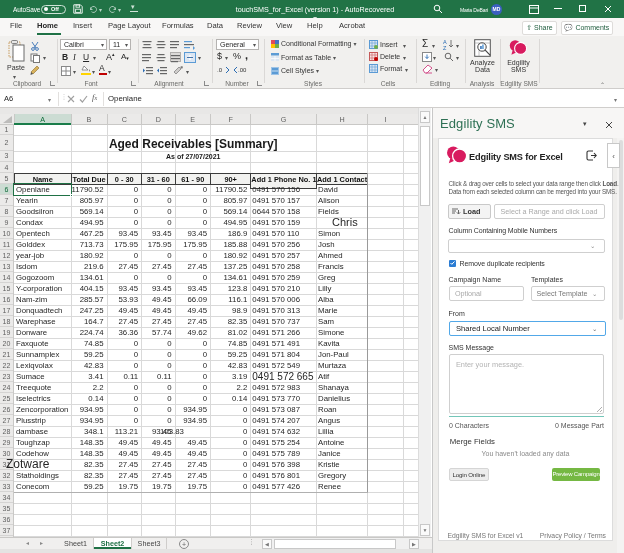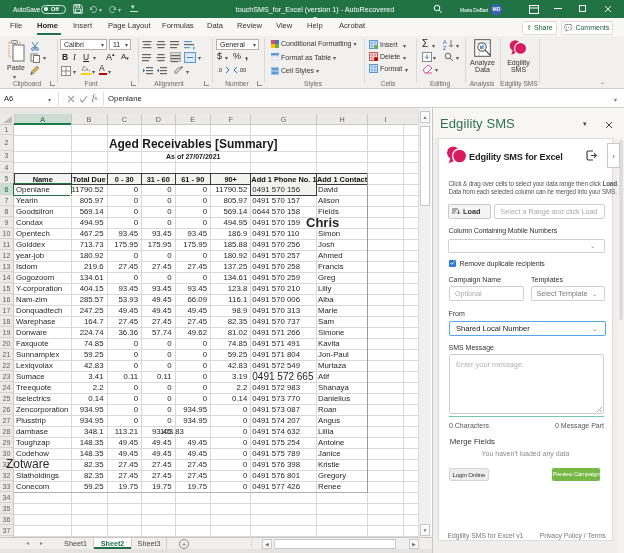--- a/index.html
+++ b/index.html
@@ -413,21 +413,21 @@
 <div class="a" style="left:14px;top:525.0px;width:404.4px;height:1px;background:#d9d9d9;"></div>
 <div class="a" style="left:14px;top:536px;width:404.4px;height:1px;background:#d9d9d9;"></div>
 <div class="a" style="left:70.5px;top:136.8px;width:245.5px;text-align:center;font-weight:bold;font-size:12px;color:#1a1a1a;">Aged Receivables [Summary]</div>
 <div class="a" style="left:70.5px;top:152.6px;width:245.5px;text-align:center;font-weight:bold;font-size:7px;color:#1a1a1a;">As of 27/07/2021</div>
 <div class="a" style="left:14px;top:173.0px;width:57.5px;height:12px;background:#f2f2f0;border:1px solid #3c3c3c;font-weight:bold;font-size:7.4px;color:#111;text-align:center;line-height:11px;white-space:nowrap;overflow:hidden;">Name</div>
 <div class="a" style="left:70.5px;top:173.0px;width:37.0px;height:12px;background:#f2f2f0;border:1px solid #3c3c3c;font-weight:bold;font-size:7.4px;color:#111;text-align:center;line-height:11px;white-space:nowrap;overflow:hidden;">Total Due</div>
 <div class="a" style="left:106.5px;top:173.0px;width:35.5px;height:12px;background:#f2f2f0;border:1px solid #3c3c3c;font-weight:bold;font-size:7.4px;color:#111;text-align:center;line-height:11px;white-space:nowrap;overflow:hidden;">0 - 30</div>
 <div class="a" style="left:141px;top:173.0px;width:34.5px;height:12px;background:#f2f2f0;border:1px solid #3c3c3c;font-weight:bold;font-size:7.4px;color:#111;text-align:center;line-height:11px;white-space:nowrap;overflow:hidden;">31 - 60</div>
 <div class="a" style="left:174.5px;top:173.0px;width:36.5px;height:12px;background:#f2f2f0;border:1px solid #3c3c3c;font-weight:bold;font-size:7.4px;color:#111;text-align:center;line-height:11px;white-space:nowrap;overflow:hidden;">61 - 90</div>
 <div class="a" style="left:210px;top:173.0px;width:41.30000000000001px;height:12px;background:#f2f2f0;border:1px solid #3c3c3c;font-weight:bold;font-size:7.4px;color:#111;text-align:center;line-height:11px;white-space:nowrap;overflow:hidden;">90+</div>
-<div class="a" style="left:250.3px;top:173.0px;width:66.69999999999999px;height:23px;background:#f2f2f0;border:1px solid #3c3c3c;font-weight:bold;font-size:7.4px;color:#111;text-align:center;line-height:11px;white-space:nowrap;overflow:hidden;">Add 1 Phone No. 1</div>
+<div class="a" style="left:250.3px;top:173.0px;width:66.69999999999999px;height:16px;background:#f2f2f0;border:1px solid #3c3c3c;font-weight:bold;font-size:7.4px;color:#111;text-align:center;line-height:11px;white-space:nowrap;overflow:hidden;">Add 1 Phone No. 1</div>
 <div class="a" style="left:316px;top:173.0px;width:52px;height:12px;background:#f2f2f0;border:1px solid #3c3c3c;font-weight:bold;font-size:7.4px;color:#111;text-align:center;line-height:11px;white-space:nowrap;overflow:hidden;">Add 1 Contact</div>
 <div class="a" style="left:16px;top:184.0px;width:53.5px;height:11px;font-size:7.8px;line-height:11px;white-space:nowrap;overflow:hidden;">Openlane</div>
 <div class="a" style="left:70.5px;top:184.0px;width:33.0px;height:11px;font-size:7.8px;line-height:11px;text-align:right;">11790.52</div>
 <div class="a" style="left:106.5px;top:184.0px;width:31.5px;height:11px;font-size:7.8px;line-height:11px;text-align:right;">0</div>
 <div class="a" style="left:141px;top:184.0px;width:30.5px;height:11px;font-size:7.8px;line-height:11px;text-align:right;">0</div>
 <div class="a" style="left:174.5px;top:184.0px;width:32.5px;height:11px;font-size:7.8px;line-height:11px;text-align:right;">0</div>
 <div class="a" style="left:210px;top:184.0px;width:37.30000000000001px;height:11px;font-size:7.8px;line-height:11px;text-align:right;">11790.52</div>
 <div class="a" style="left:252.3px;top:184.0px;height:11px;font-size:7.8px;line-height:11px;white-space:nowrap;">0491 570 156</div>
 <div class="a" style="left:318px;top:184.0px;height:11px;font-size:7.8px;line-height:11px;white-space:nowrap;">David</div>
 <div class="a" style="left:16px;top:195.0px;width:53.5px;height:11px;font-size:7.8px;line-height:11px;white-space:nowrap;overflow:hidden;">Yearin</div>
@@ -446,21 +446,21 @@
 <div class="a" style="left:210px;top:206.0px;width:37.30000000000001px;height:11px;font-size:7.8px;line-height:11px;text-align:right;">569.14</div>
 <div class="a" style="left:252.3px;top:206.0px;height:11px;font-size:7.8px;line-height:11px;white-space:nowrap;">0644 570 158</div>
 <div class="a" style="left:318px;top:206.0px;height:11px;font-size:7.8px;line-height:11px;white-space:nowrap;">Fields</div>
 <div class="a" style="left:16px;top:217.0px;width:53.5px;height:11px;font-size:7.8px;line-height:11px;white-space:nowrap;overflow:hidden;">Condax</div>
 <div class="a" style="left:70.5px;top:217.0px;width:33.0px;height:11px;font-size:7.8px;line-height:11px;text-align:right;">494.95</div>
 <div class="a" style="left:106.5px;top:217.0px;width:31.5px;height:11px;font-size:7.8px;line-height:11px;text-align:right;">0</div>
 <div class="a" style="left:141px;top:217.0px;width:30.5px;height:11px;font-size:7.8px;line-height:11px;text-align:right;">0</div>
 <div class="a" style="left:174.5px;top:217.0px;width:32.5px;height:11px;font-size:7.8px;line-height:11px;text-align:right;">0</div>
 <div class="a" style="left:210px;top:217.0px;width:37.30000000000001px;height:11px;font-size:7.8px;line-height:11px;text-align:right;">494.95</div>
 <div class="a" style="left:252.3px;top:217.0px;height:11px;font-size:7.8px;line-height:11px;white-space:nowrap;">0491 570 159</div>
-<div class="a" style="left:306px;top:217.0px;height:11px;font-size:13px;line-height:11px;white-space:nowrap;font-weight:bold;">Chris</div>
+<div class="a" style="left:332px;top:217.0px;height:11px;font-size:11px;line-height:11px;white-space:nowrap;">Chris</div>
 <div class="a" style="left:16px;top:228.0px;width:53.5px;height:11px;font-size:7.8px;line-height:11px;white-space:nowrap;overflow:hidden;">Opentech</div>
 <div class="a" style="left:70.5px;top:228.0px;width:33.0px;height:11px;font-size:7.8px;line-height:11px;text-align:right;">467.25</div>
 <div class="a" style="left:106.5px;top:228.0px;width:31.5px;height:11px;font-size:7.8px;line-height:11px;text-align:right;">93.45</div>
 <div class="a" style="left:141px;top:228.0px;width:30.5px;height:11px;font-size:7.8px;line-height:11px;text-align:right;">93.45</div>
 <div class="a" style="left:174.5px;top:228.0px;width:32.5px;height:11px;font-size:7.8px;line-height:11px;text-align:right;">93.45</div>
 <div class="a" style="left:210px;top:228.0px;width:37.30000000000001px;height:11px;font-size:7.8px;line-height:11px;text-align:right;">186.9</div>
 <div class="a" style="left:252.3px;top:228.0px;height:11px;font-size:7.8px;line-height:11px;white-space:nowrap;">0491 570 110</div>
 <div class="a" style="left:318px;top:228.0px;height:11px;font-size:7.8px;line-height:11px;white-space:nowrap;">Simon</div>
 <div class="a" style="left:16px;top:239.0px;width:53.5px;height:11px;font-size:7.8px;line-height:11px;white-space:nowrap;overflow:hidden;">Golddex</div>
 <div class="a" style="left:70.5px;top:239.0px;width:33.0px;height:11px;font-size:7.8px;line-height:11px;text-align:right;">713.73</div>

